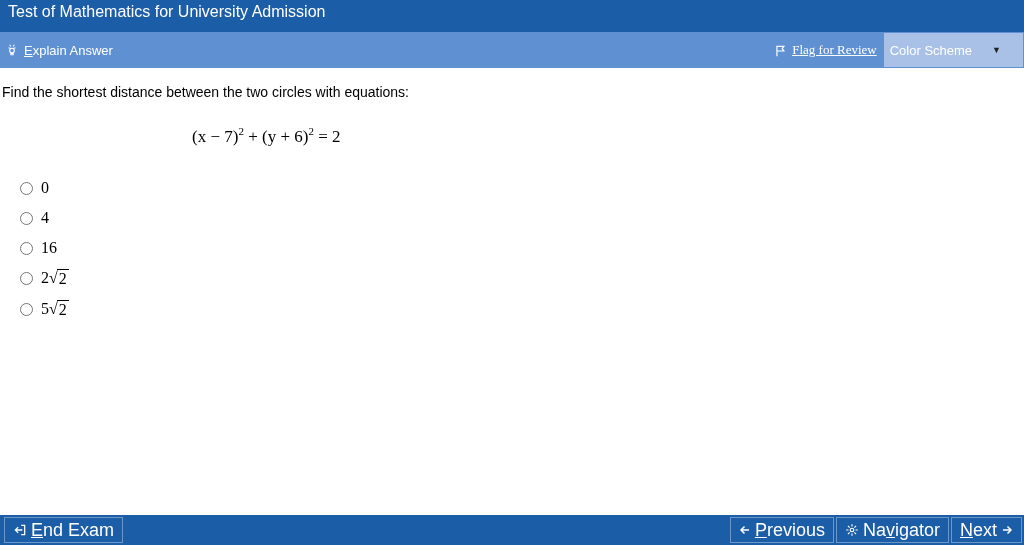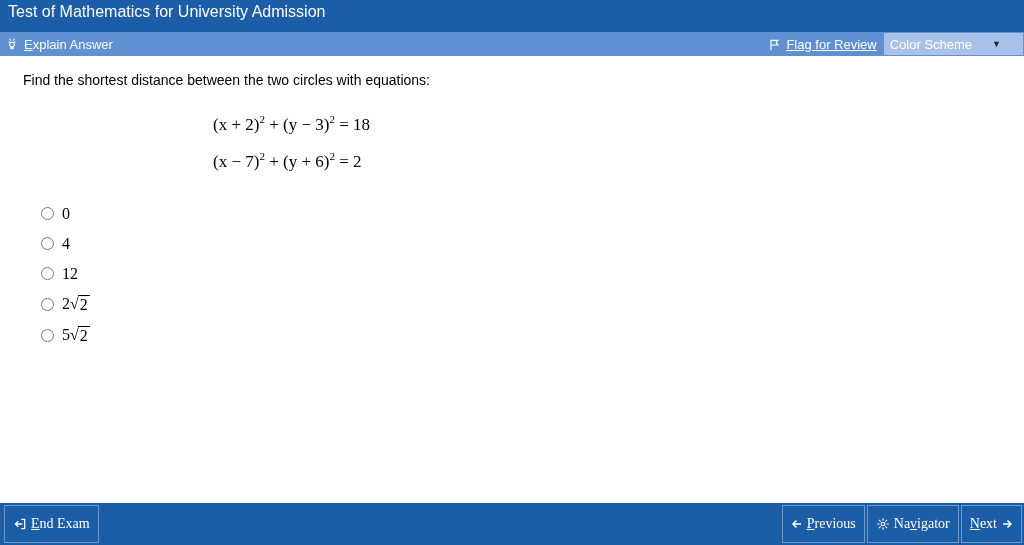--- a/index.html
+++ b/index.html
@@ -24,27 +24,27 @@
     display: inline-flex; align-items: center; justify-content: center;
     width: 14px; height: 14px;
   }
 
   .sub-bar {
     background: #5f91d2;
     color: #fff;
     display: flex;
     align-items: center;
     justify-content: space-between;
-    height: 24px;
+    height: 36px;
     font-size: 13px;
     padding-left: 4px;
   }
   .sub-left { display: flex; align-items: center; gap: 4px; cursor: pointer; }
   .sub-right { display: flex; align-items: center; height: 100%; }
-  .flag-btn { display: flex; align-items: flex-end; gap: 4px; cursor: pointer; padding: 0 6px; text-decoration: underline; }
+  .flag-btn { display: flex; align-items: flex-end; gap: 4px; cursor: pointer; padding: 0 6px; text-decoration: underline; font-family: Liberation Serif, serif; }
   .flag-btn span:first-letter { }
   .color-scheme {
     background: #a9c1e6;
     color: #fff;
     height: 100%;
     display: flex;
     align-items: center;
     padding: 0 16px 0 6px;
     cursor: pointer;
     border: 1px solid #5f91d2;
@@ -53,21 +53,21 @@
     justify-content: space-between;
   }
   .color-scheme .tri {
     padding: 0 6px 0 20px;
     font-size: 9px;
     color: #222;
   }
 
   .content {
     flex: 1;
-    padding: 16px 23px;
+    padding: 16px 2px;
     font-size: 14px;
     color: #000;
     overflow: auto;
   }
   .question { margin-bottom: 18px; }
 
   .equations {
     margin: 16px 0 24px 190px;
     font-family: "Times New Roman", Times, serif;
     font-size: 17px;
@@ -91,26 +91,25 @@
   }
   .sqrt .radicand {
     border-top: 1px solid #000;
     padding: 0 2px;
     margin-left: -1px;
   }
 
   .bottom-bar {
     background: #1c5da8;
     color: #fff;
-    height: 42px;
+    height: 30px;
     display: flex;
     align-items: stretch;
     justify-content: space-between;
-    font-size: 14px;
-    font-family: Liberation Serif, serif;
+    font-size: 18px;
   }
   .bb-left, .bb-right { display: flex; align-items: stretch; }
   .bb-btn {
     display: flex;
     align-items: center;
     gap: 4px;
     padding: 0 8px;
     border: 1px solid #6d97c9;
     border-top: none;
     border-bottom: none;
@@ -157,39 +156,36 @@
       <span class="tri">▼</span>
     </div>
   </div>
 </div>
 
 <div class="content">
   <div class="question">Find the shortest distance between the two circles with equations:</div>
 
   <div class="equations">
     <div class="eq">
-      <span>(x + 2)</span><sup>2</sup><span> + (y − 3)</span><sup>2</sup><span> = 18</span>
-    </div>
-    <div class="eq">
       <span>(x − 7)</span><sup>2</sup><span> + (y + 6)</span><sup>2</sup><span> = 2</span>
     </div>
   </div>
 
   <div class="choices">
     <label class="choice">
       <input type="radio" name="ans" style="">
       <span>0</span>
     </label>
     <label class="choice">
       <input type="radio" name="ans" style="">
       <span>4</span>
     </label>
     <label class="choice">
       <input type="radio" name="ans" style="">
-      <span>12</span>
+      <span>16</span>
     </label>
     <label class="choice">
       <input type="radio" name="ans" style="">
       <span>
         <span>2</span><span class="sqrt">
             <span>√</span>
             <span class="radicand">2</span>
           </span>
       </span>
     </label>

